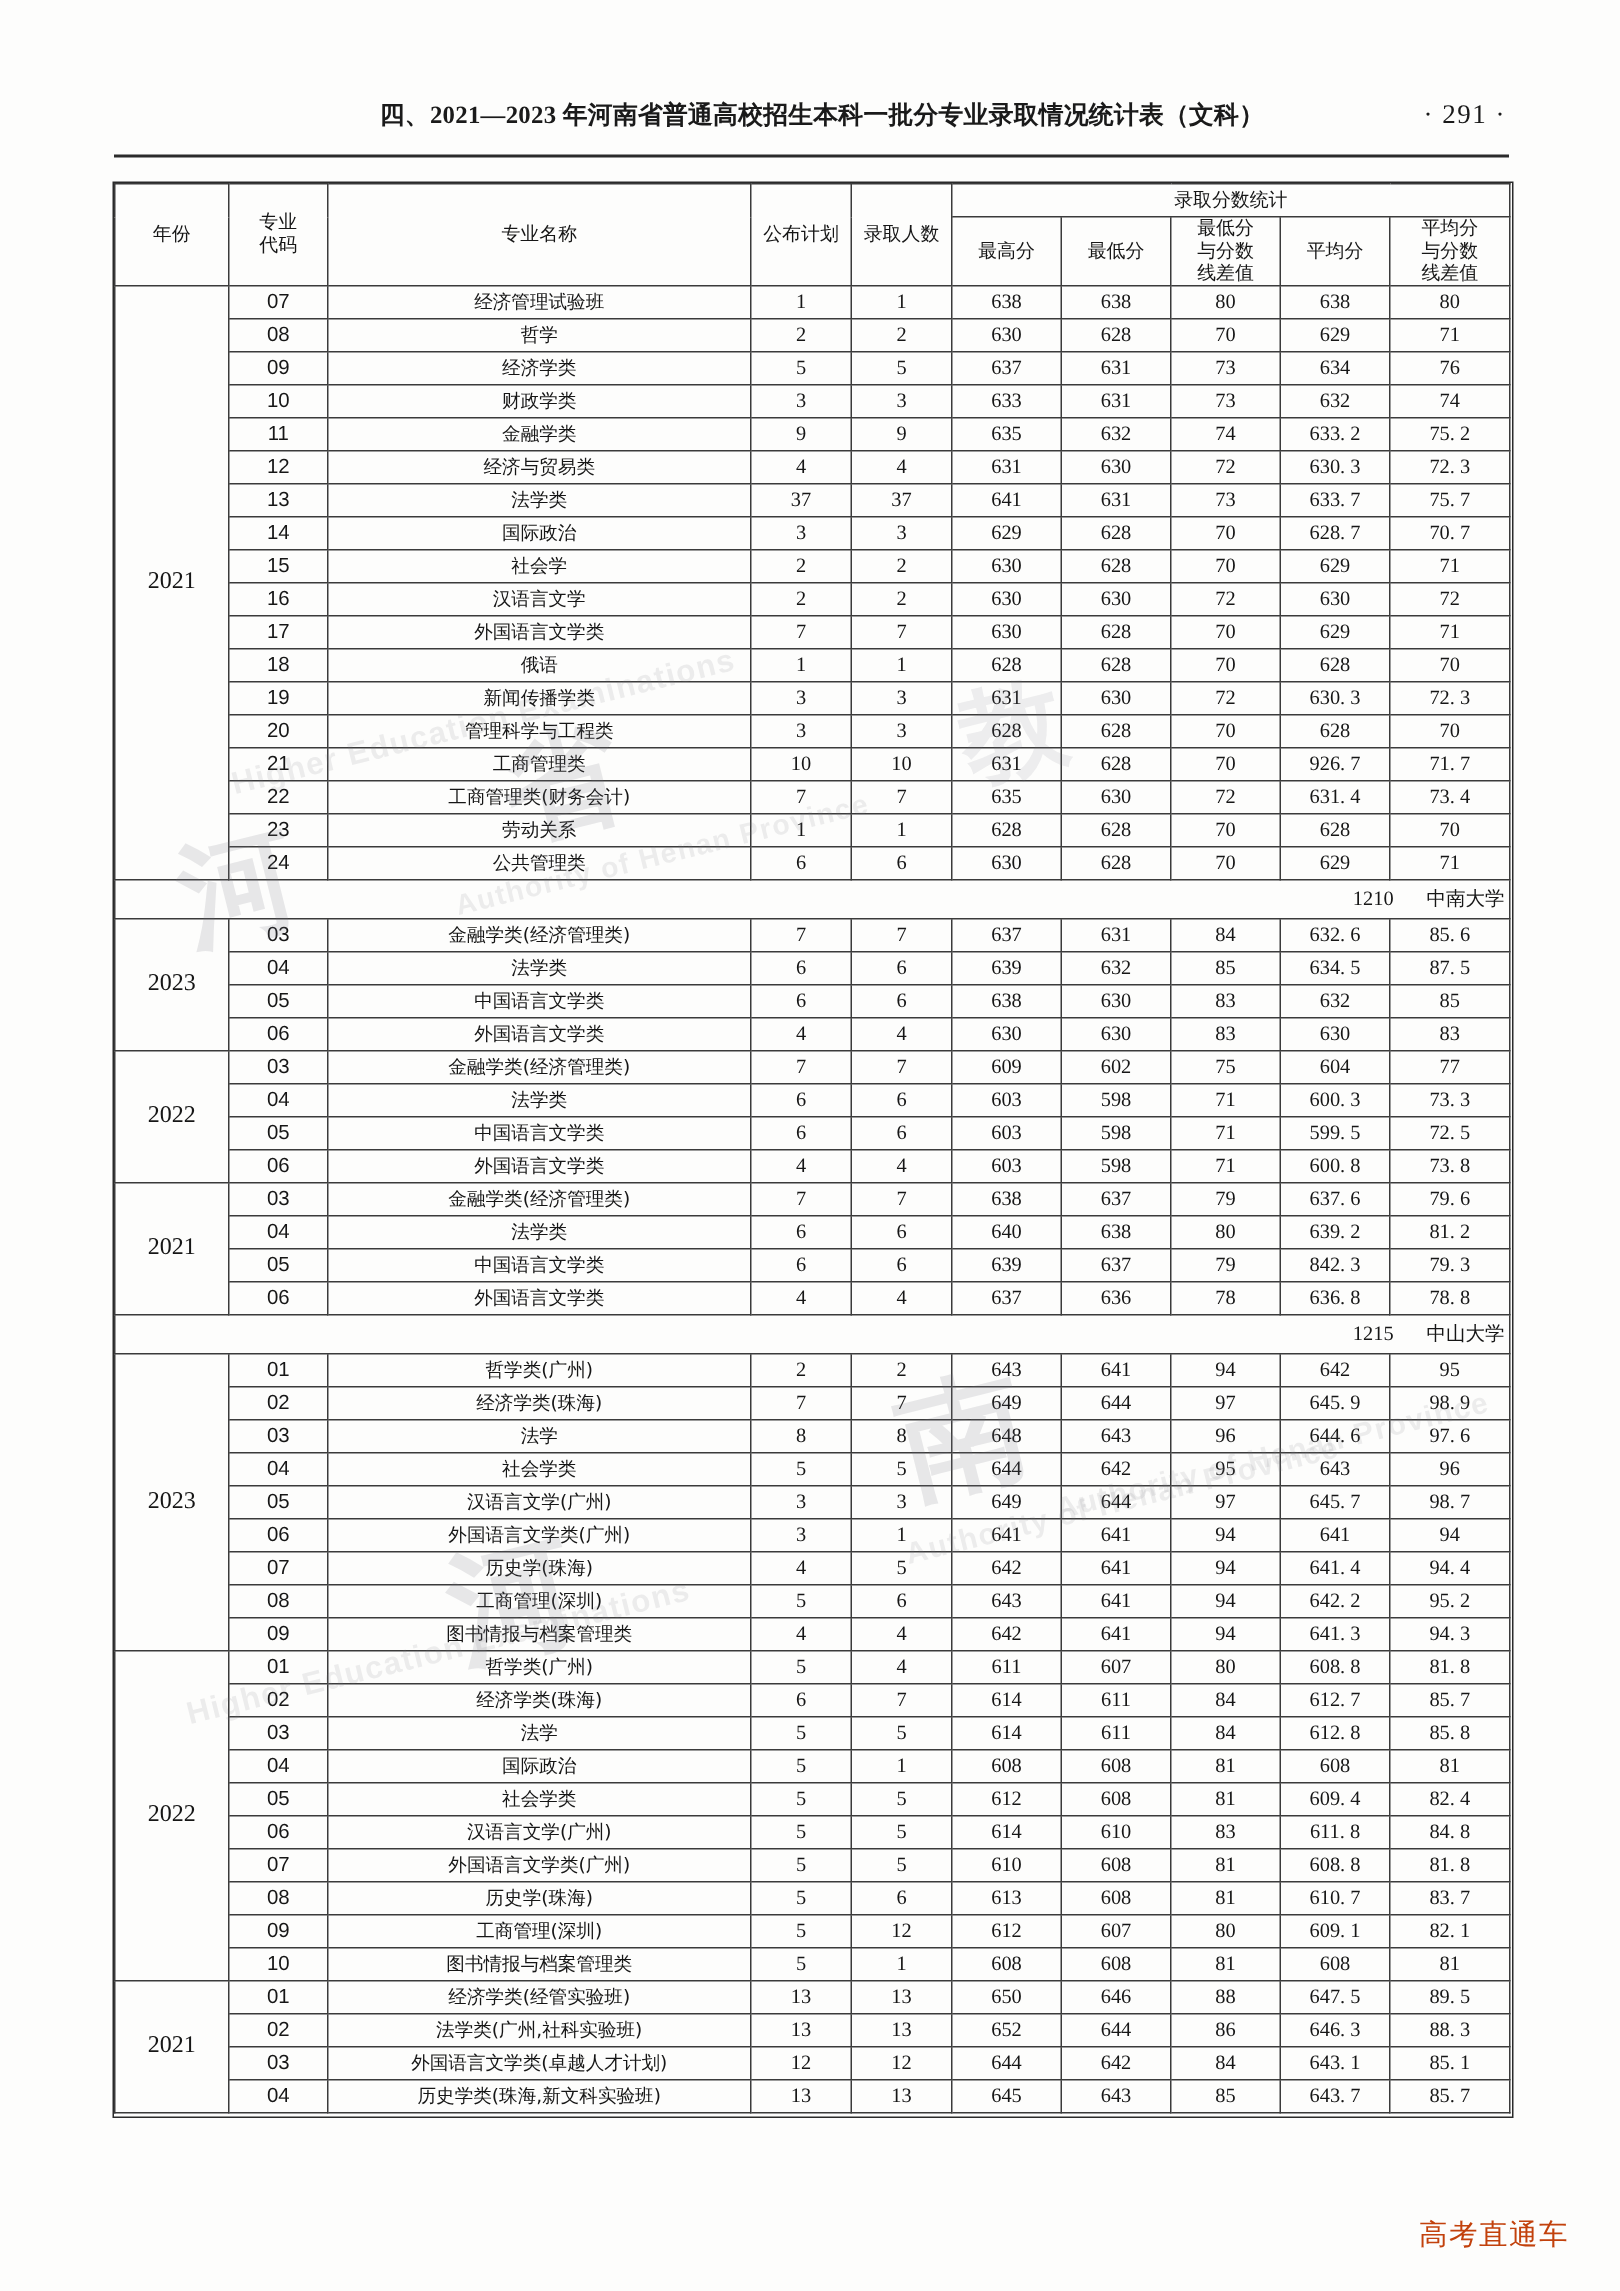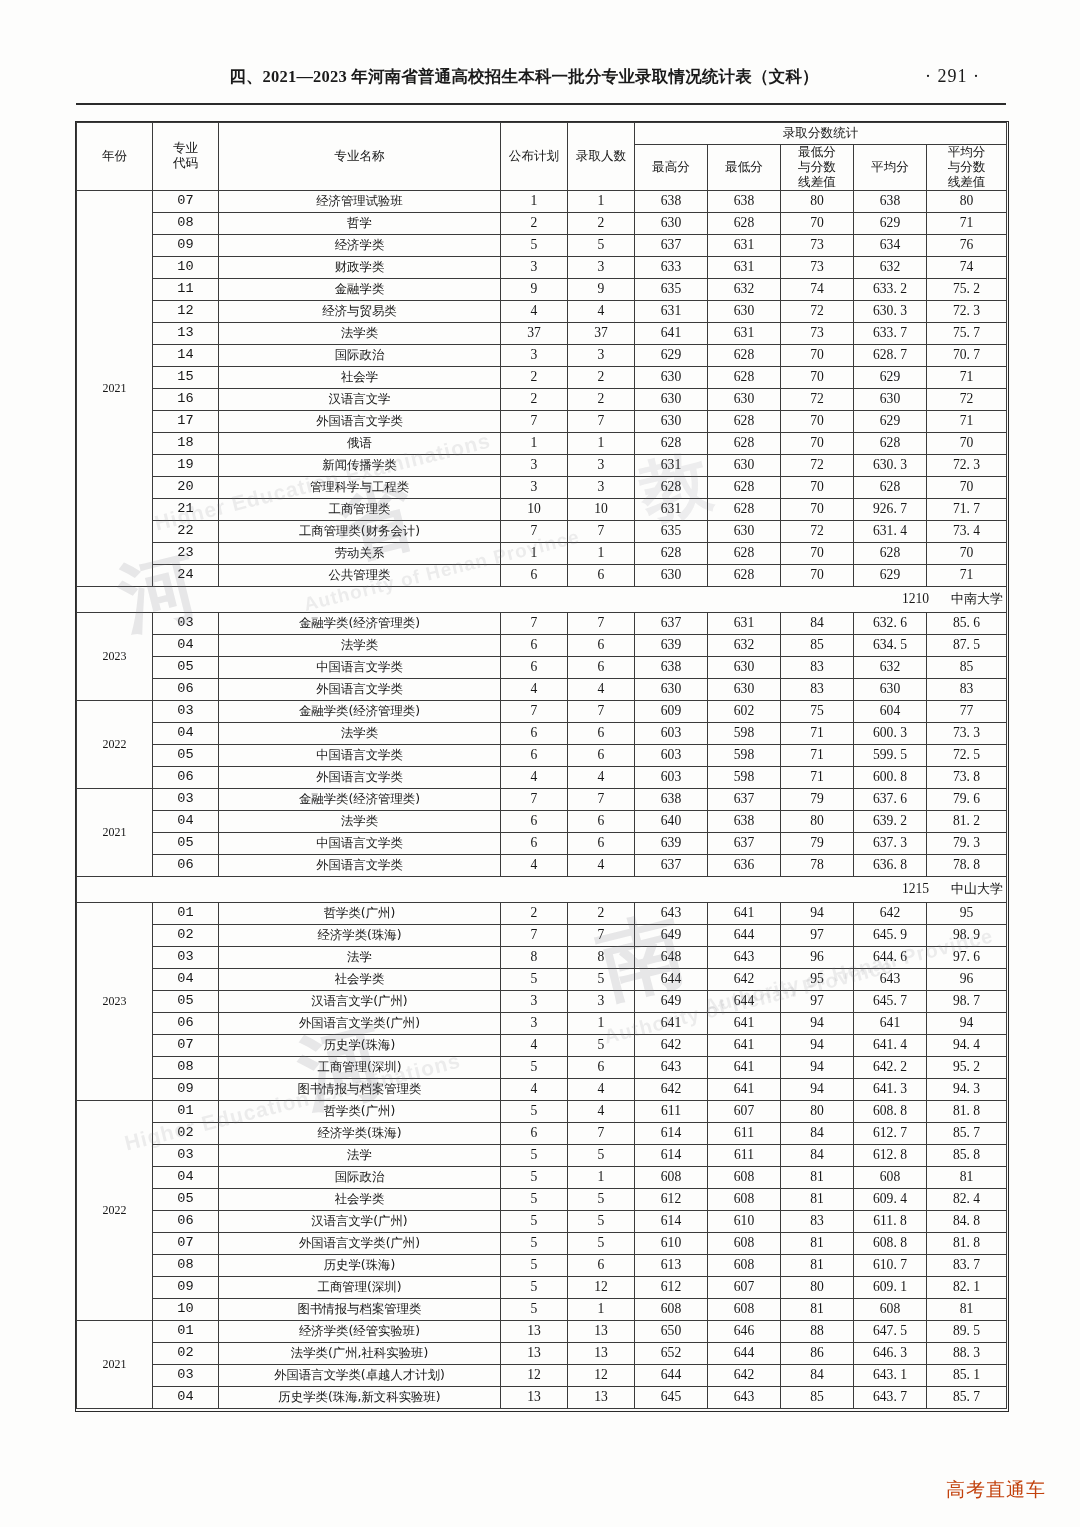--- a/index.html
+++ b/index.html
@@ -22,21 +22,21 @@
     position: absolute;
     inset: 0;
     width: 1080px;
     height: 1527px;
     background: #fdfdfc;
   }
 
   
   .runhead {
     position: absolute;
-    left: 56px;
+    left: 80px;
     top: 66px;
     width: 936px;
     height: 34px;
     display: flex;
     align-items: baseline;
     justify-content: center;
   }
   .runhead-title {
     font-size: 16.5px;
     font-weight: bold;
@@ -163,28 +163,28 @@
   th.grp { height: 26px; }
   .stack { display: block; line-height: 1.18; }
 
   td.name {
     text-align: left;
     padding-left: 10px;
     white-space: nowrap;
   }
   td.year {
     font-family: "Liberation Serif", serif;
-    font-size: 12px;
+    font-size: 16px;
   }
   td.num {
     font-family: "Liberation Serif", serif;
     font-size: 13.6px;
   }
   td.code {
-    font-family: Liberation Mono, monospace;
+    font-family: Liberation Sans, sans-serif;
     font-size: 13.6px;
   }
   tr.school td {
     text-align: right;
     height: 26px;
     margin-top: 39px;
   }
   .school-code {
     font-family: "Liberation Serif", serif;
     font-size: 13.6px;
@@ -579,21 +579,21 @@
             <td class="num">81. 2</td>
           </tr>
           <tr class="data-row">
             <td class="code">05</td>
             <td class="name">中国语言文学类</td>
             <td class="num">6</td>
             <td class="num">6</td>
             <td class="num">639</td>
             <td class="num">637</td>
             <td class="num">79</td>
-            <td class="num">637. 3</td>
+            <td class="num">842. 3</td>
             <td class="num">79. 3</td>
           </tr>
           <tr class="data-row">
             <td class="code">06</td>
             <td class="name">外国语言文学类</td>
             <td class="num">4</td>
             <td class="num">4</td>
             <td class="num">637</td>
             <td class="num">636</td>
             <td class="num">78</td>

